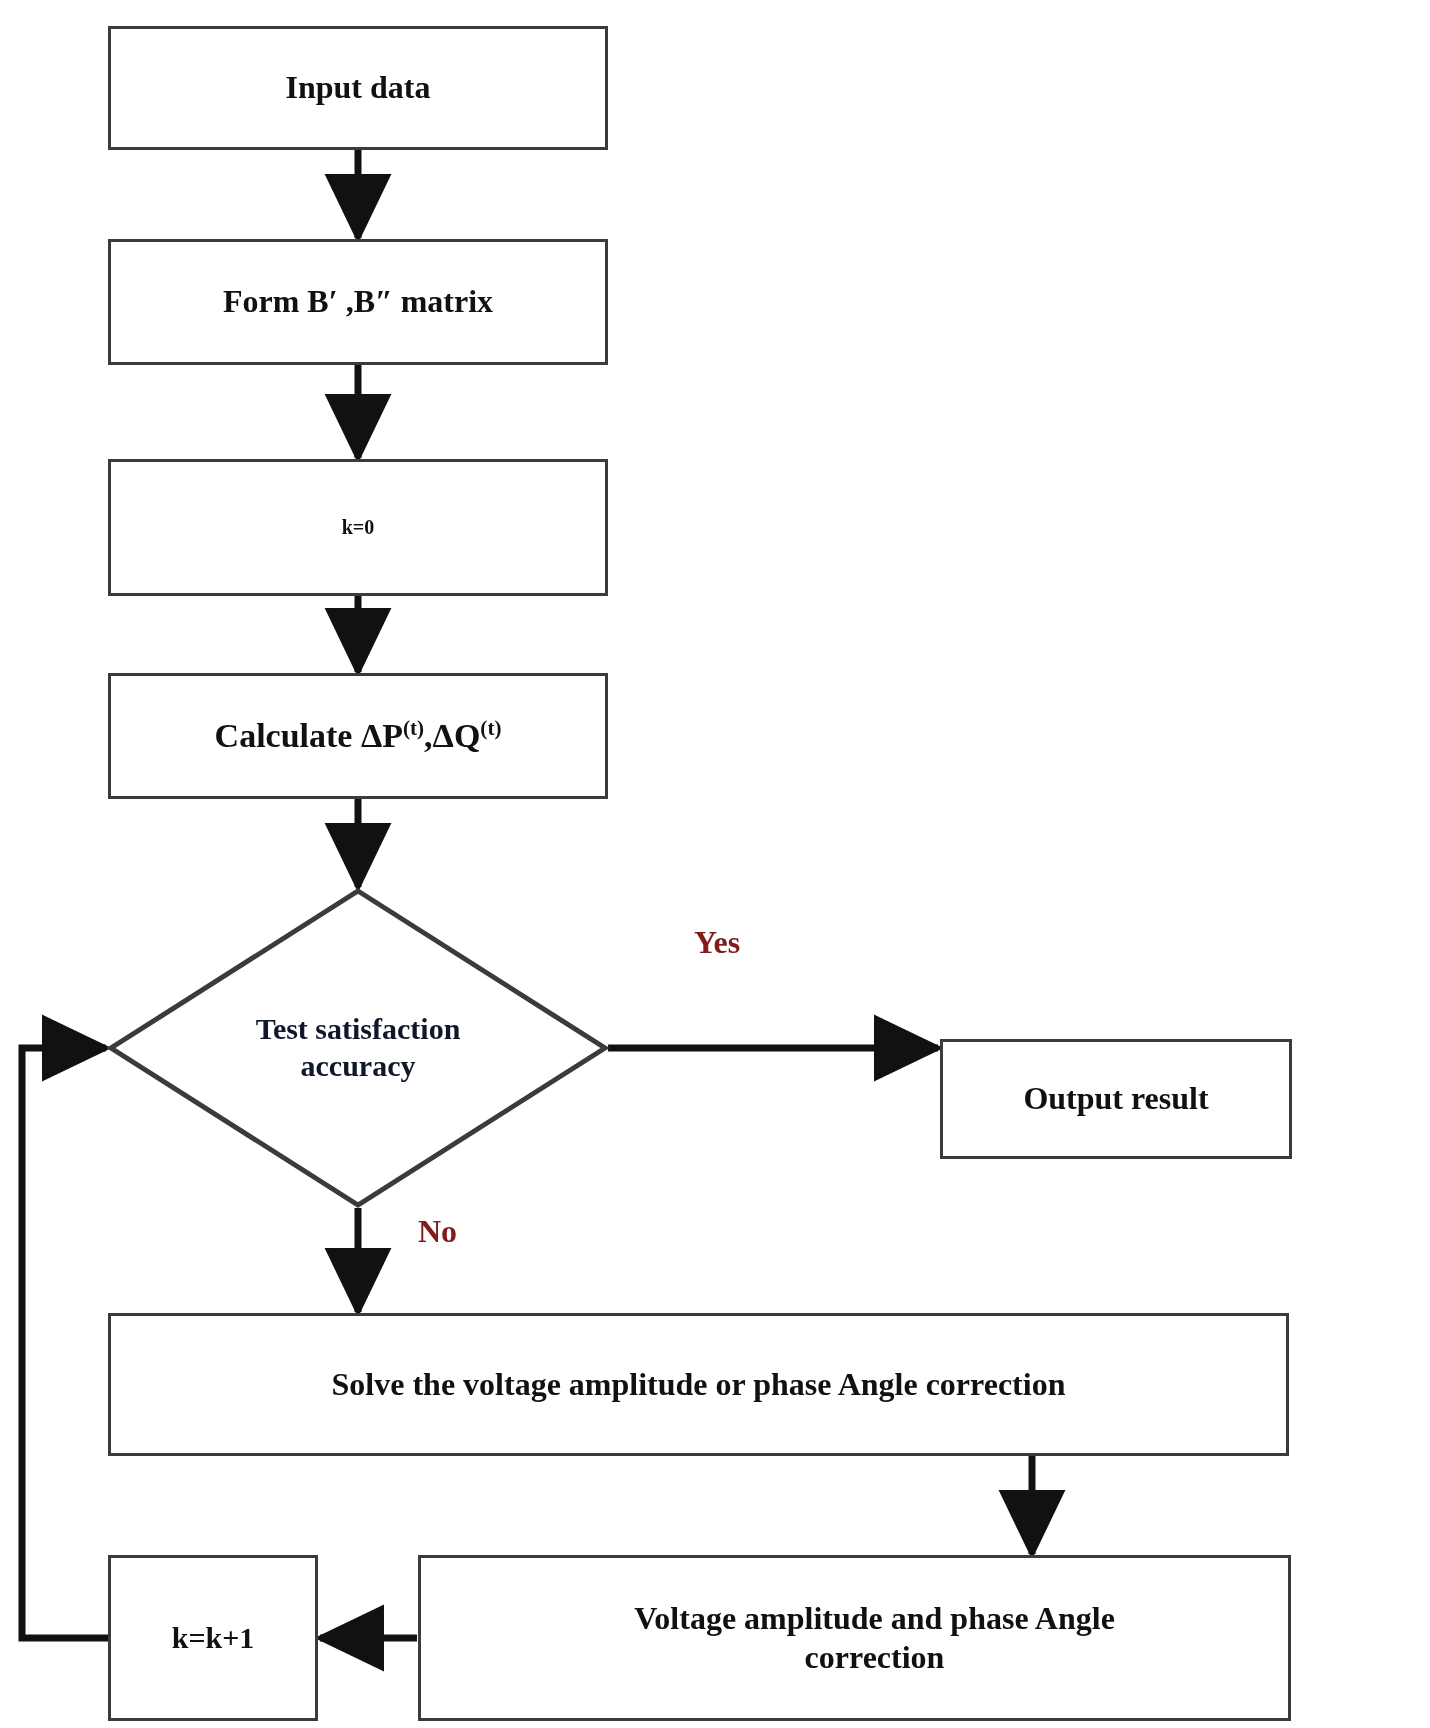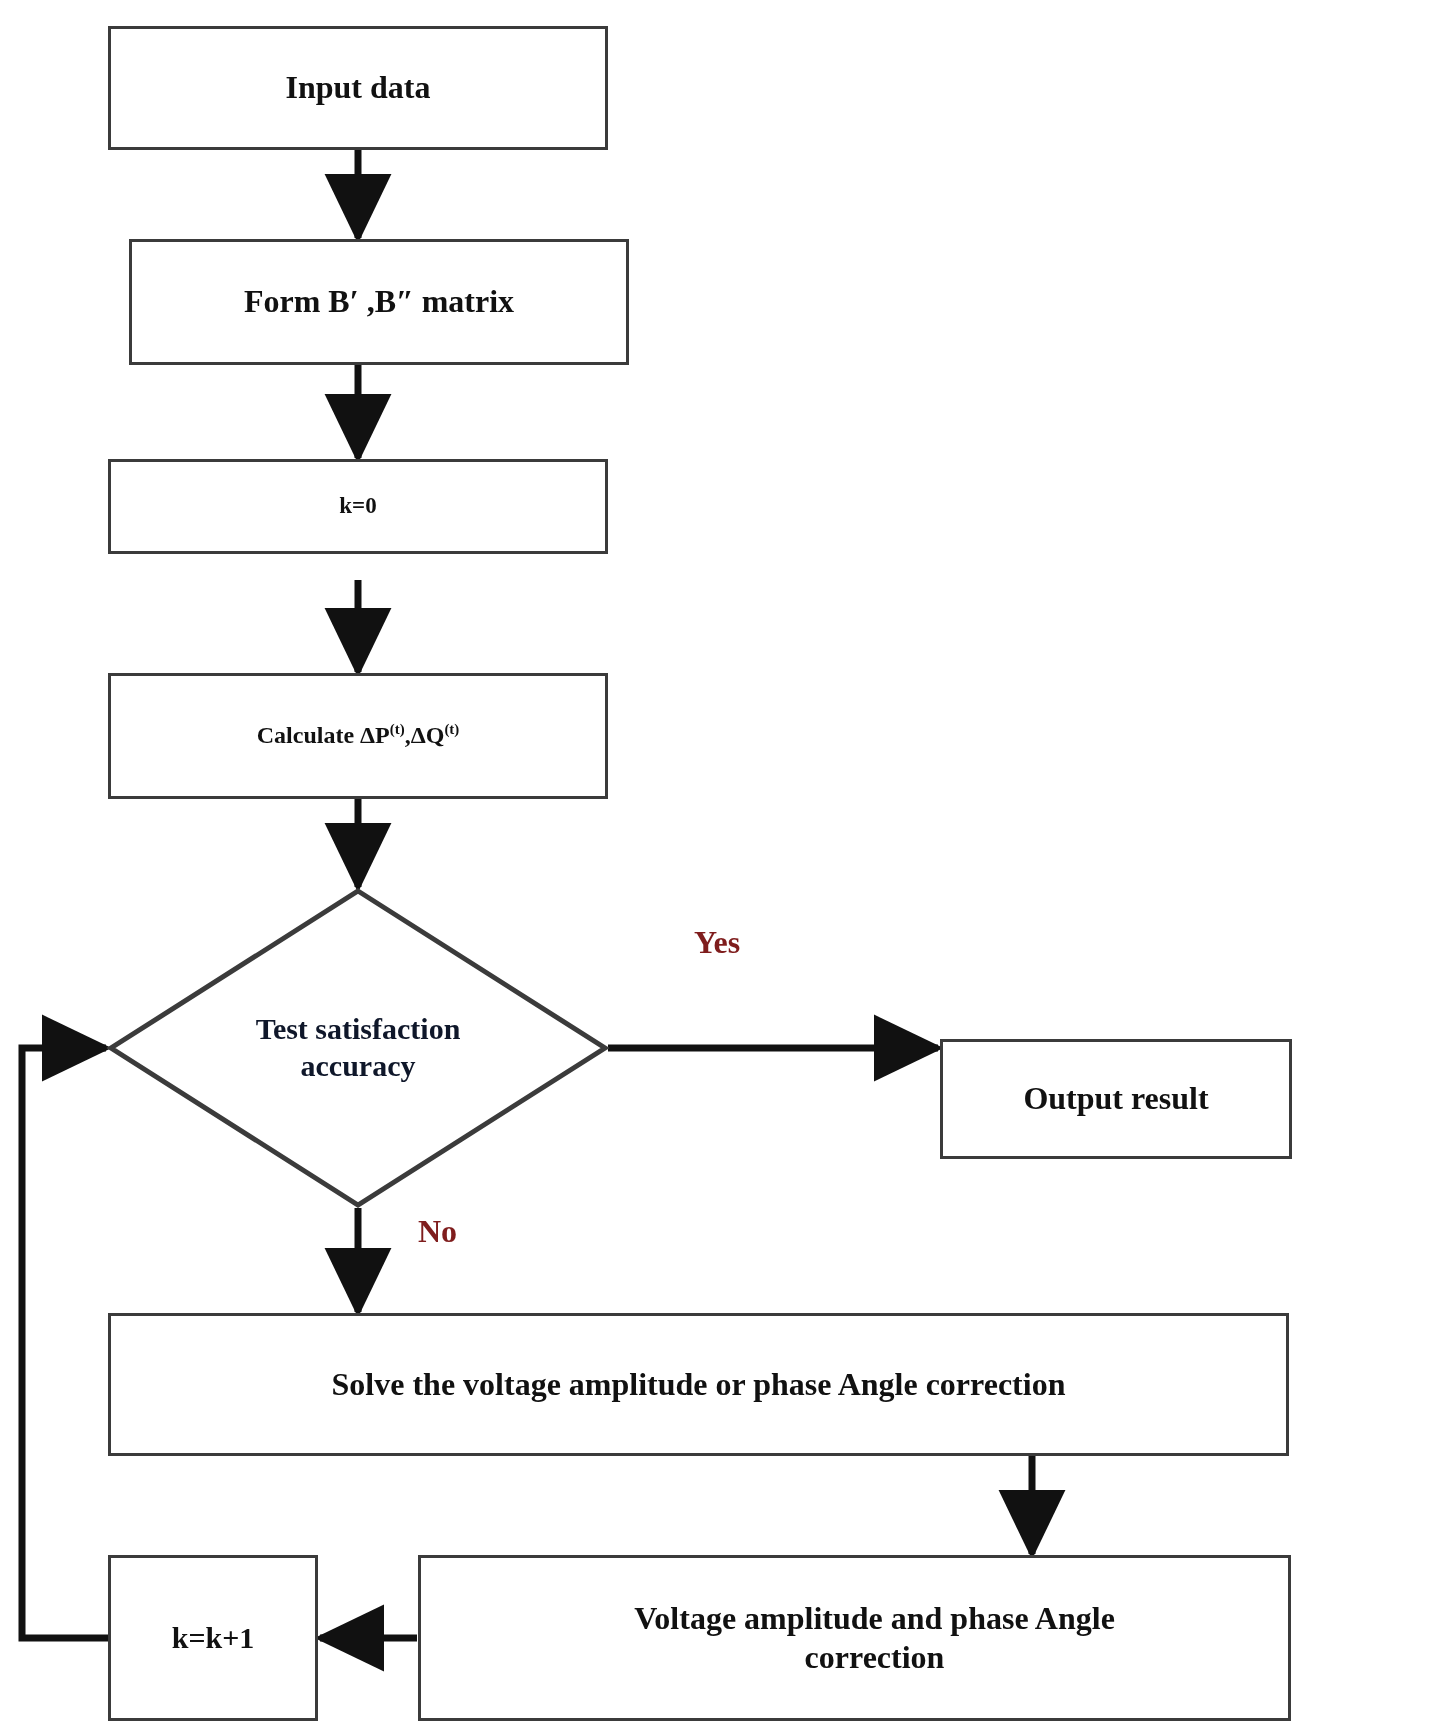--- a/index.html
+++ b/index.html
@@ -106,29 +106,29 @@
 
     <line x1="417" y1="1638" x2="320" y2="1638" stroke="#111111" stroke-width="7" marker-end="url(#arrow)"></line>
 
     <polyline points="108,1638 22,1638 22,1048 106,1048" fill="none" stroke="#111111" stroke-width="7" marker-end="url(#arrow)"></polyline>
   </svg>
 
   <div class="node" style="left:108px; top:26px; width:500px; height:124px; font-size:32px;">
     <span class="node-label">Input data</span>
   </div>
 
-  <div class="node" style="left:108px; top:239px; width:500px; height:126px; font-size:32px;margin-left:21px;">
+  <div class="node" style="left:108px; top:239px; width:500px; height:126px; font-size:32px;">
     <span class="node-label">Form B′ ,B″ matrix</span>
   </div>
 
-  <div class="node" style="left:108px; top:459px; width:500px; height:95px; font-size:23px;">
+  <div class="node" style="left:108px; top:459px; width:500px; height:137px; font-size:20px;">
     <span class="node-label">k=0</span>
   </div>
 
-  <div class="node" style="left:108px; top:673px; width:500px; height:126px; font-size:24px;">
+  <div class="node" style="left:108px; top:673px; width:500px; height:126px; font-size:34px;">
     <span class="node-label">Calculate ΔP<sup>(t)</sup>,ΔQ<sup>(t)</sup></span>
   </div>
 
   <div class="diamond-wrap" style="left:108px; top:888px; width:500px; height:320px;">
     <svg width="500" height="320" viewBox="0 0 500 320">
       <polygon points="250,3 497,160 250,317 3,160" fill="#ffffff" stroke="#3b3b3b" stroke-width="5"></polygon>
     </svg>
     <div class="diamond-label" style="font-size:30px;">
       <span>Test satisfaction
 accuracy</span>

